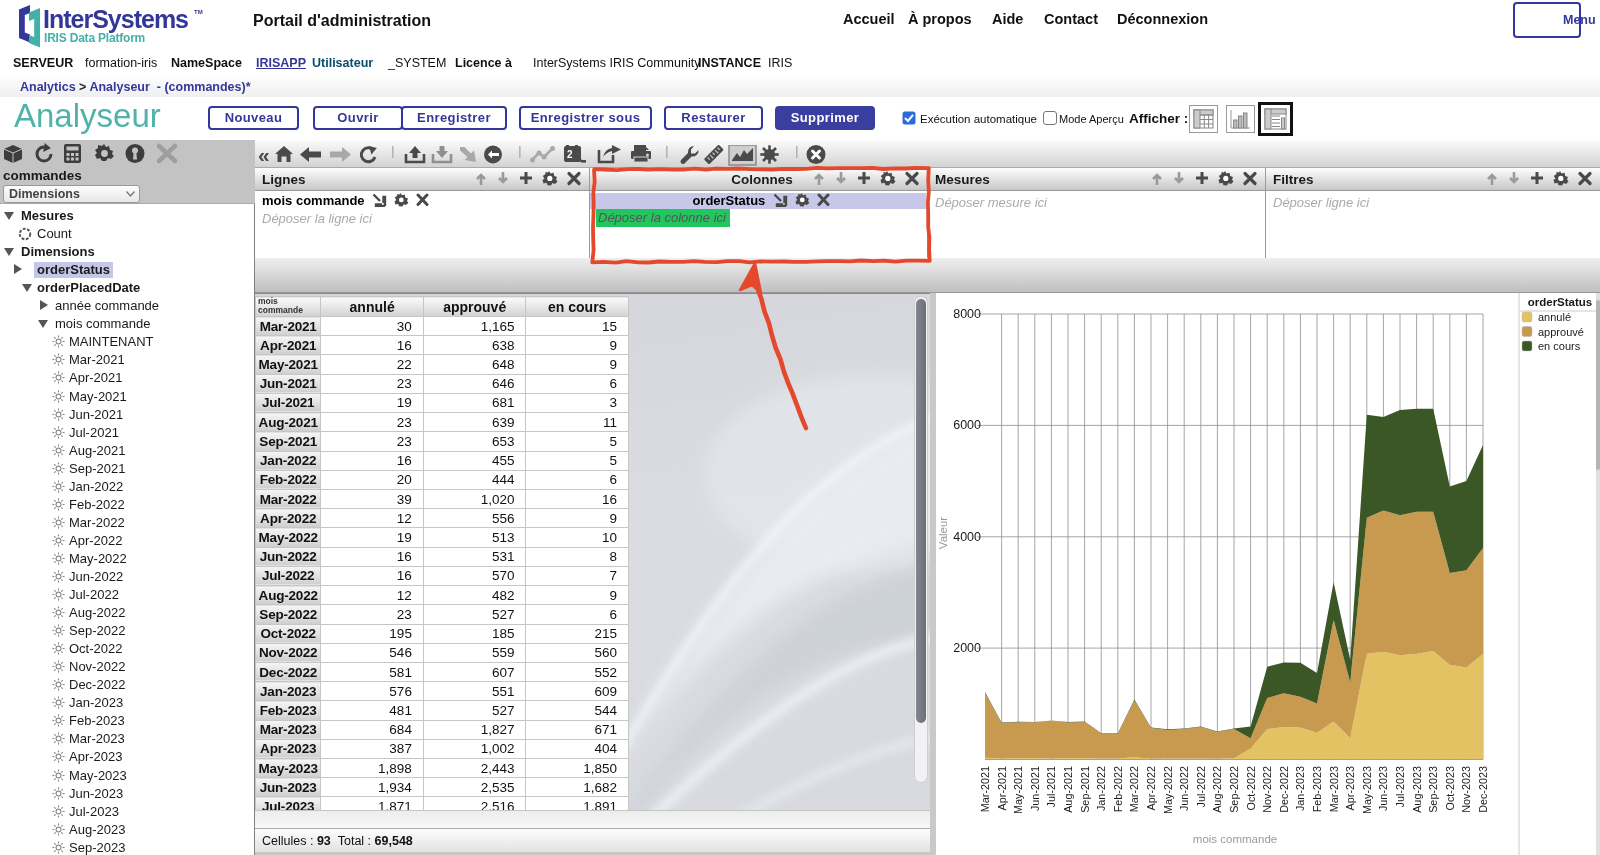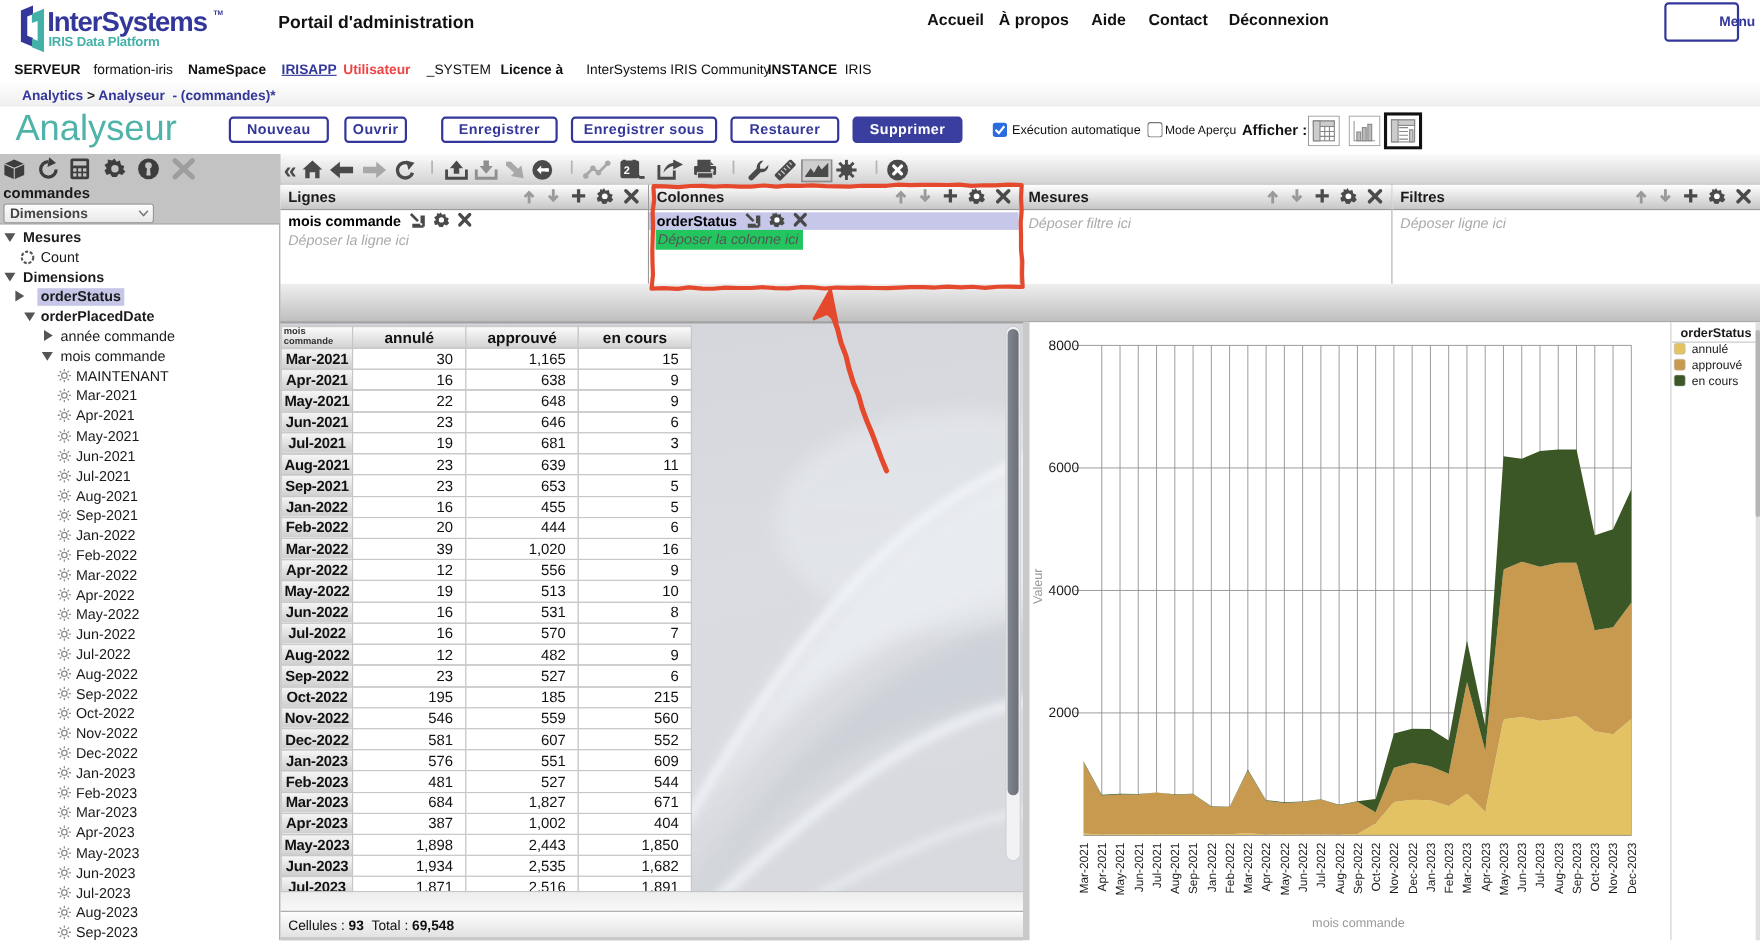--- a/index.html
+++ b/index.html
@@ -54,33 +54,33 @@
   <div class="abs b" style="left:908px;top:11px;font-size:14.5px;color:#111;">À propos</div>
   <div class="abs b" style="left:992px;top:11px;font-size:14.5px;color:#111;">Aide</div>
   <div class="abs b" style="left:1044px;top:11px;font-size:14.5px;color:#111;">Contact</div>
   <div class="abs b" style="left:1117px;top:11px;font-size:14.5px;color:#111;">Déconnexion</div>
   <div class="abs b" style="left:1513px;top:2px;width:68px;height:36px;border:2px solid #34379a;border-radius:4px;color:#34379a;font-size:12.5px;text-align:center;line-height:32px;padding-left:48px;">Menu</div>
 
   <div class="abs b" style="left:13px;top:56px;font-size:12.5px;color:#111;">SERVEUR</div>
   <div class="abs" style="left:85px;top:56px;font-size:12.5px;color:#111;">formation-iris</div>
   <div class="abs b" style="left:171px;top:56px;font-size:12.5px;color:#111;">NameSpace</div>
   <div class="abs b" style="left:256px;top:56px;font-size:12.5px;color:#34379a;text-decoration:underline;">IRISAPP</div>
-  <div class="abs b" style="left:312px;top:56px;font-size:12.5px;color:#ef4444;">Utilisateur</div>
+  <div class="abs b" style="left:312px;top:56px;font-size:12.5px;color:#0c4a6e;">Utilisateur</div>
   <div class="abs" style="left:388px;top:56px;font-size:12.5px;color:#111;">_SYSTEM</div>
   <div class="abs b" style="left:455px;top:56px;font-size:12.5px;color:#111;">Licence à</div>
   <div class="abs" style="left:521px;top:56px;font-size:12.5px;color:#111;margin-left:12px;">InterSystems IRIS Community</div>
   <div class="abs b" style="left:698px;top:56px;font-size:12.5px;color:#111;">INSTANCE</div>
   <div class="abs" style="left:768px;top:56px;font-size:12.5px;color:#111;">IRIS</div>
 
   <div class="abs" style="left:0;top:76px;width:1600px;height:21px;background:linear-gradient(#fdfdfd,#efefef);"></div>
   <div class="abs b" style="left:20px;top:80px;font-size:12.5px;color:#34379a;">Analytics <span style="color:#222;">&gt;</span> Analyseur&nbsp;&nbsp;- (commandes)*</div>
 
   <div class="abs" style="left:14px;top:97px;font-size:33px;color:#4fb3a9;letter-spacing:0px;">Analyseur</div>
   <div class="btn" style="left:208px;width:91px;">Nouveau</div>
-  <div class="btn" style="left:313px;width:57px;">Ouvrir</div>
+  <div class="btn" style="left:313px;width:90px;">Ouvrir</div>
   <div class="btn" style="left:401px;width:106px;">Enregistrer</div>
   <div class="btn" style="left:519px;width:133px;">Enregistrer sous</div>
   <div class="btn" style="left:664px;width:99px;">Restaurer</div>
   <div class="btn fill" style="left:775px;width:100px;">Supprimer</div>
   <svg class="abs" style="left:902px;top:111px;" width="14" height="14">
       <rect x="0.5" y="0.5" width="13" height="13" rx="2.5" fill="#2a6ce0"></rect>
       <path d="M3,7 L6,10 L11,3.8" stroke="#fff" stroke-width="2" fill="none"></path>
     </svg>
   <div class="abs" style="left:920px;top:113px;font-size:11.5px;color:#111;">Exécution automatique</div>
   <svg class="abs" style="left:1043px;top:111px;" width="14" height="14">
@@ -783,21 +783,21 @@
             <circle cx="7.3" cy="6.9" r="2.4" fill="#fff"></circle>
           </g>
 <g stroke="#4a4a4a" stroke-width="3" stroke-linecap="round">
             <line x1="46" y1="2" x2="55" y2="11.5"></line>
             <line x1="55" y1="2" x2="46" y2="11.5"></line>
           </g>
 </svg></div>
     <div style="position:absolute;top:43px;left:7px;font-size:13px;font-style:italic;color:#aaa;">Déposer la ligne ici</div>
   </div>
 
-  <div class="abs" style="left:590px;top:168px;width:338px;height:90px;background:#fff;border-right:1px solid #9a9a9a;">
+  <div class="abs" style="left:590px;top:168px;width:338px;height:90px;background:#fff;border-right:1px solid #9a9a9a;text-align:center;">
     <div class="phead"><span style="margin-left:7px;">Colonnes</span>
       <span class="picons"><svg width="110" height="15" viewBox="0 0 110 15" style="vertical-align:-2px;">
 <path d="M8,14 L8,5 M4,8 L8,4 L12,8" stroke="#9a9a9a" stroke-width="2.6" fill="none"></path>
 <path d="M30,1 L30,10 M26,7 L30,11 L34,7" stroke="#9a9a9a" stroke-width="2.6" fill="none"></path>
 <path d="M53,1 L53,13 M47,7 L59,7" stroke="#4a4a4a" stroke-width="3" fill="none"></path>
 <g transform="translate(69,0)">
               <path d="M7,0 L8.5,2.5 L11.5,1.8 L12.2,5 L15,6 L14,8.5 L15.5,10.5 L13,13 L10.5,12 L9,14.5 L5.5,14.2 L4.5,11.8 L1.5,12.5 L0.5,9 L2.5,7.5 L0.8,5 L3.5,3 L3.5,1 L6,1.5 Z" fill="#4a4a4a"></path>
               <circle cx="7.8" cy="7.4" r="2.6" fill="#fff"></circle>
             </g>
 <g stroke="#4a4a4a" stroke-width="3.2" stroke-linecap="round">
@@ -829,21 +829,21 @@
 <path d="M53,1 L53,13 M47,7 L59,7" stroke="#4a4a4a" stroke-width="3" fill="none"></path>
 <g transform="translate(69,0)">
               <path d="M7,0 L8.5,2.5 L11.5,1.8 L12.2,5 L15,6 L14,8.5 L15.5,10.5 L13,13 L10.5,12 L9,14.5 L5.5,14.2 L4.5,11.8 L1.5,12.5 L0.5,9 L2.5,7.5 L0.8,5 L3.5,3 L3.5,1 L6,1.5 Z" fill="#4a4a4a"></path>
               <circle cx="7.8" cy="7.4" r="2.6" fill="#fff"></circle>
             </g>
 <g stroke="#4a4a4a" stroke-width="3.2" stroke-linecap="round">
               <line x1="96" y1="2.5" x2="106" y2="12.5"></line>
               <line x1="106" y1="2.5" x2="96" y2="12.5"></line>
             </g>
 </svg></span></div>
-    <div style="position:absolute;top:27px;left:7px;font-size:13px;font-style:italic;color:#aaa;">Déposer filtre ici</div>
+    <div style="position:absolute;top:27px;left:7px;font-size:13px;font-style:italic;color:#aaa;">Déposer mesure ici</div>
   </div>
 
   <div class="abs" style="left:1266px;top:168px;width:334px;height:108px;background:#fff;">
     <div class="phead"><span style="margin-left:7px;">Filtres</span>
       <span class="picons"><svg width="110" height="15" viewBox="0 0 110 15" style="vertical-align:-2px;">
 <path d="M8,14 L8,5 M4,8 L8,4 L12,8" stroke="#9a9a9a" stroke-width="2.6" fill="none"></path>
 <path d="M30,1 L30,10 M26,7 L30,11 L34,7" stroke="#9a9a9a" stroke-width="2.6" fill="none"></path>
 <path d="M53,1 L53,13 M47,7 L59,7" stroke="#4a4a4a" stroke-width="3" fill="none"></path>
 <g transform="translate(69,0)">
               <path d="M7,0 L8.5,2.5 L11.5,1.8 L12.2,5 L15,6 L14,8.5 L15.5,10.5 L13,13 L10.5,12 L9,14.5 L5.5,14.2 L4.5,11.8 L1.5,12.5 L0.5,9 L2.5,7.5 L0.8,5 L3.5,3 L3.5,1 L6,1.5 Z" fill="#4a4a4a"></path>

